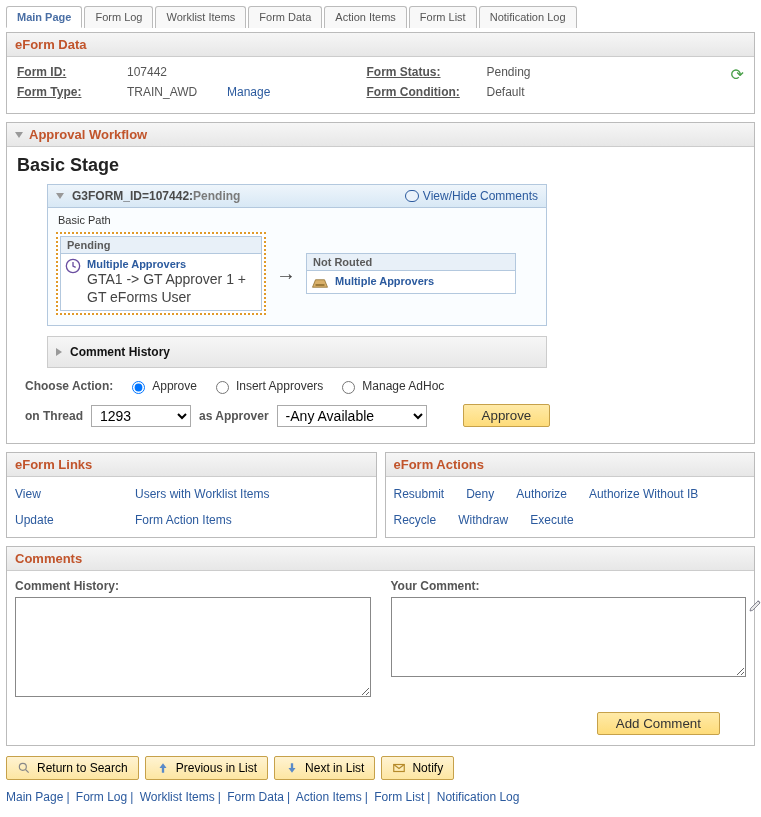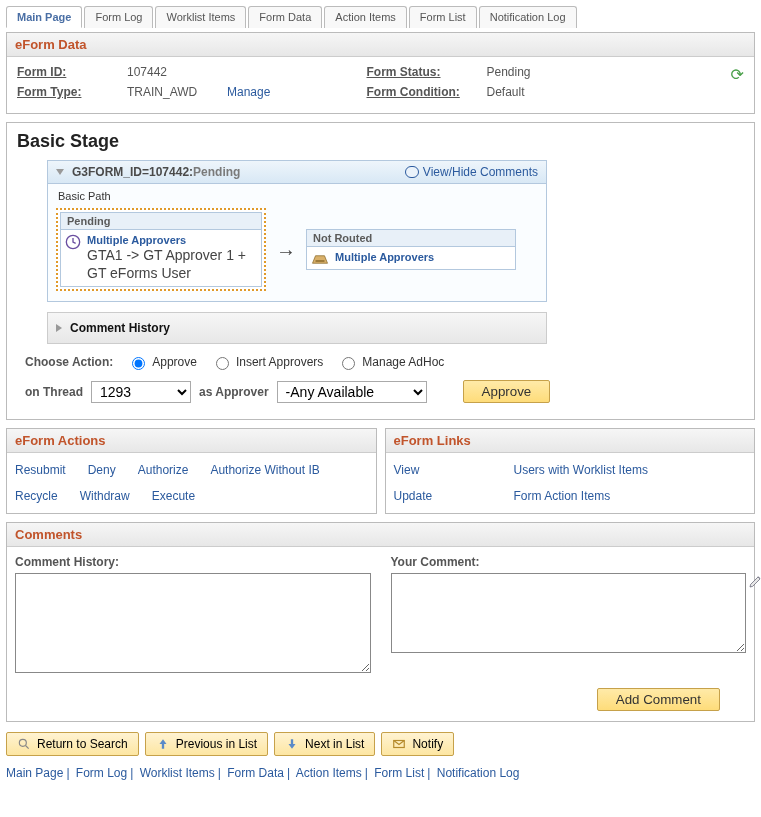--- a/index.html
+++ b/index.html
@@ -195,20 +195,24 @@
         <span class="form-value">Default</span>
       </div>
     </div>
     <div style="width:28px; text-align:right;">
       <span class="refresh-icon">⟳</span>
     </div>
   </div>
 </div>
 
 <div class="panel">
+  <div class="panel-header">
+    <span class="collapse-arrow"></span>
+    <span>Approval Workflow</span>
+  </div>
   <div class="panel-body">
     <div class="stage-title">Basic Stage</div>
 
     <div class="workflow-box" style="margin-left:30px; width:500px;">
       <div class="workflow-head">
         <div class="workflow-head-left">
           <span class="collapse-arrow"></span>
           <span><span>G3FORM_ID=107442:</span><span class="status-text">Pending</span></span>
         </div>
         <span class="view-comments-link">
@@ -282,41 +286,41 @@
         <span style="width:20px;"></span>
         <button class="btn-approve">Approve</button>
       </div>
     </div>
   </div>
 </div>
 
 <div class="two-col">
   <div class="panel">
     <div class="panel-header">
+      <span>eForm Links</span>
+    </div>
+    <div class="links-grid">
+      <span class="link">View</span>
+      <span class="link">Users with Worklist Items</span>
+      <span class="link">Update</span>
+      <span class="link">Form Action Items</span>
+    </div>
+  </div>
+  <div class="panel">
+    <div class="panel-header">
       <span>eForm Actions</span>
     </div>
     <div class="actions-grid">
       <span class="link">Resubmit</span>
       <span class="link">Deny</span>
       <span class="link">Authorize</span>
       <span class="link">Authorize Without IB</span>
       <span class="link">Recycle</span>
       <span class="link">Withdraw</span>
       <span class="link">Execute</span>
-    </div>
-  </div>
-  <div class="panel">
-    <div class="panel-header">
-      <span>eForm Links</span>
-    </div>
-    <div class="links-grid">
-      <span class="link">View</span>
-      <span class="link">Users with Worklist Items</span>
-      <span class="link">Update</span>
-      <span class="link">Form Action Items</span>
     </div>
   </div>
 </div>
 
 <div class="panel">
   <div class="panel-header">
     <span>Comments</span>
   </div>
   <div class="comments-body">
     <div class="comments-col">

